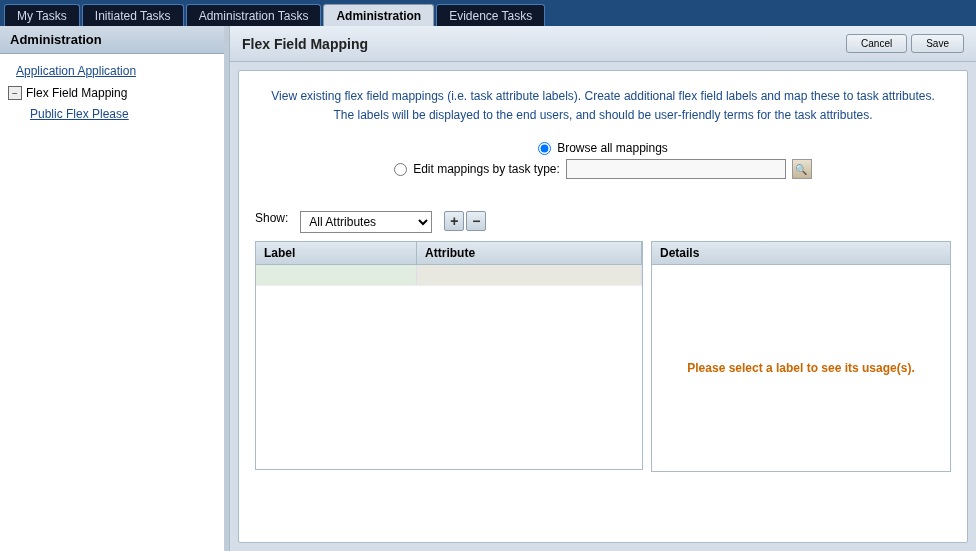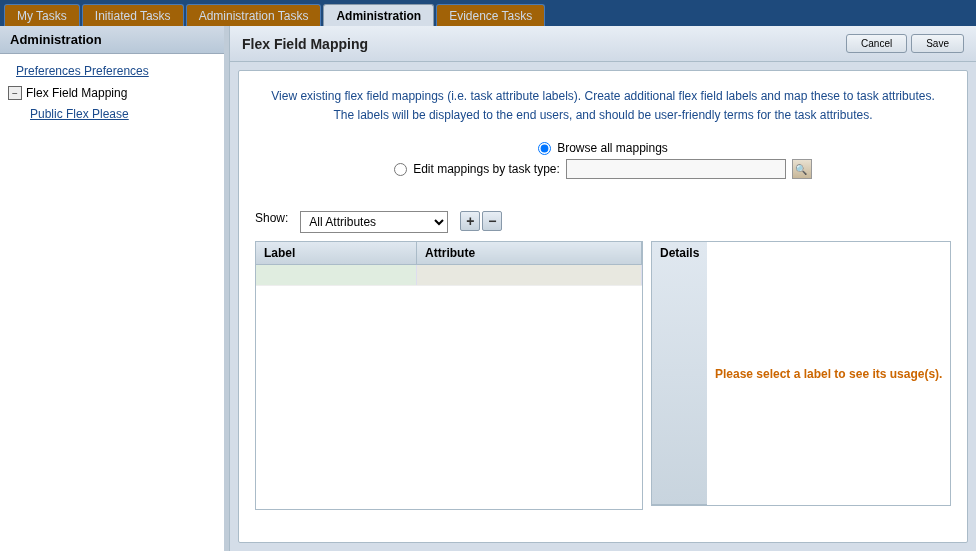--- a/index.html
+++ b/index.html
@@ -10,21 +10,21 @@
       display: flex;
       background: #1e4a7c;
       height: 26px;
       align-items: flex-end;
       padding-left: 4px;
     }
     .tab {
       padding: 4px 12px;
       cursor: pointer;
       color: #cdd9e8;
-      background: #a16207;
+      background: #0f172a;
       border: 1px solid #4a7ab5;
       border-bottom: none;
       margin-right: 2px;
       border-radius: 3px 3px 0 0;
       font-size: 12px;
       height: 22px;
       display: flex;
       align-items: center;
     }
     .tab.active {
@@ -182,21 +182,21 @@
 
     
     .show-row {
       display: flex;
       align-items: flex-start;
       gap: 12px;
       margin-bottom: 8px;
     }
     .show-label { color: #000; font-size: 12px; }
     .show-select {
-      width: 148px;
+      width: 132px;
       height: 22px;
       border: 1px solid #888;
       background: #fff;
       font-size: 12px;
       padding: 1px 4px;
     }
     .add-remove-btns {
       display: flex;
       gap: 2px;
     }
@@ -216,21 +216,21 @@
     }
 
     
     .tables-row {
       display: flex;
       gap: 8px;
     }
     .mapping-table-container {
       flex: 1;
       border: 1px solid #aabbc8;
-      height: 269px;
+      height: 229px;
       overflow: auto;
       background: #fff;
     }
     .mapping-table {
       width: 100%;
       border-collapse: collapse;
     }
     .mapping-table th {
       background: linear-gradient(to bottom, #e0e8f0, #c8d4de);
       border-bottom: 1px solid #aabbc8;
@@ -247,24 +247,24 @@
       border-right: 1px solid #dde;
       border-bottom: 1px solid #eee;
       padding: 3px 8px;
     }
     .col-highlight-1 { background: #e0ede0; }
     .col-highlight-2 { background: #e8e8e0; }
 
     .details-container {
       width: 300px;
       border: 1px solid #aabbc8;
-      height: 265px;
+      height: 231px;
       background: #fff;
       display: flex;
-      flex-direction: row;
+      flex-direction: column;
     }
     .details-header {
       background: linear-gradient(to bottom, #e0e8f0, #c8d4de);
       padding: 4px 8px;
       font-weight: bold;
       font-size: 12px;
       border-bottom: 1px solid #aabbc8;
     }
     .details-body {
       flex: 1;
@@ -288,21 +288,21 @@
   <div class="tab">Administration Tasks</div>
   <div class="tab active">Administration</div>
   <div class="tab">Evidence Tasks</div>
 </div>
 
 <div class="main-layout">
 
   <div class="sidebar">
     <div class="sidebar-title">Administration</div>
     <div class="sidebar-content">
-      <div class="sidebar-item">Preferences Preferences</div>
+      <div class="sidebar-item">Application Application</div>
       <div class="sidebar-section">
         <div class="sidebar-section-icon">−</div>
         <span class="sidebar-section-label">Flex Field Mapping</span>
       </div>
       <div class="sidebar-sub-item">Public Flex Please</div>
     </div>
     <div class="sidebar-splitter"></div>
   </div>
 
   <div class="content-area">

